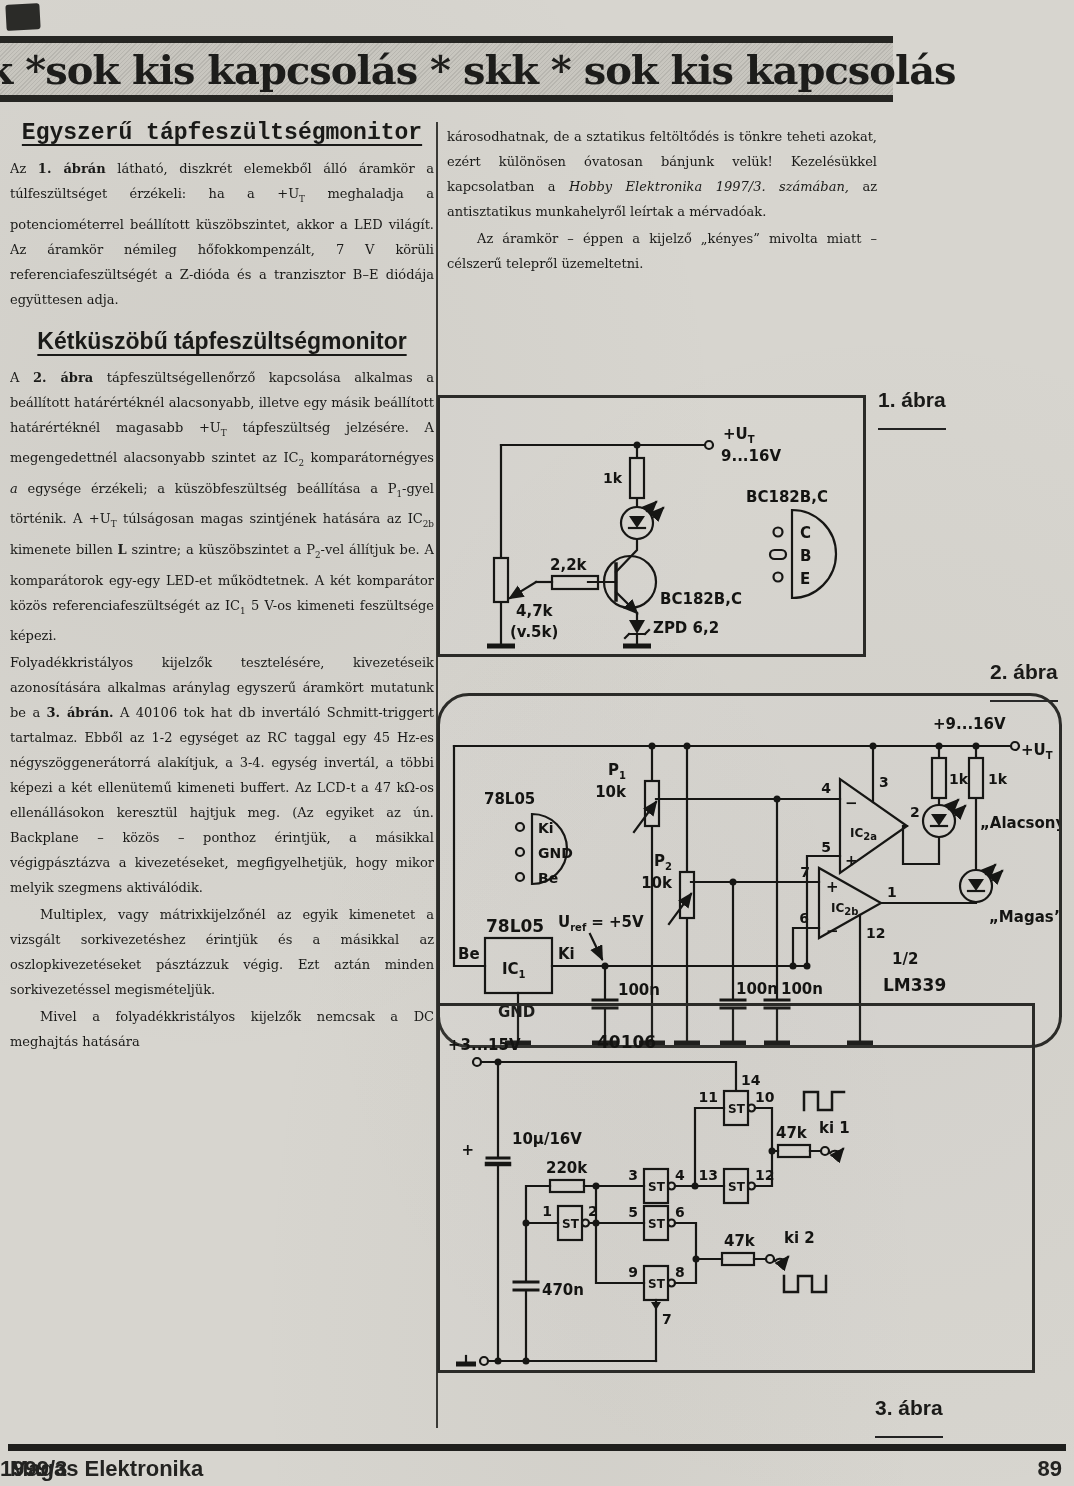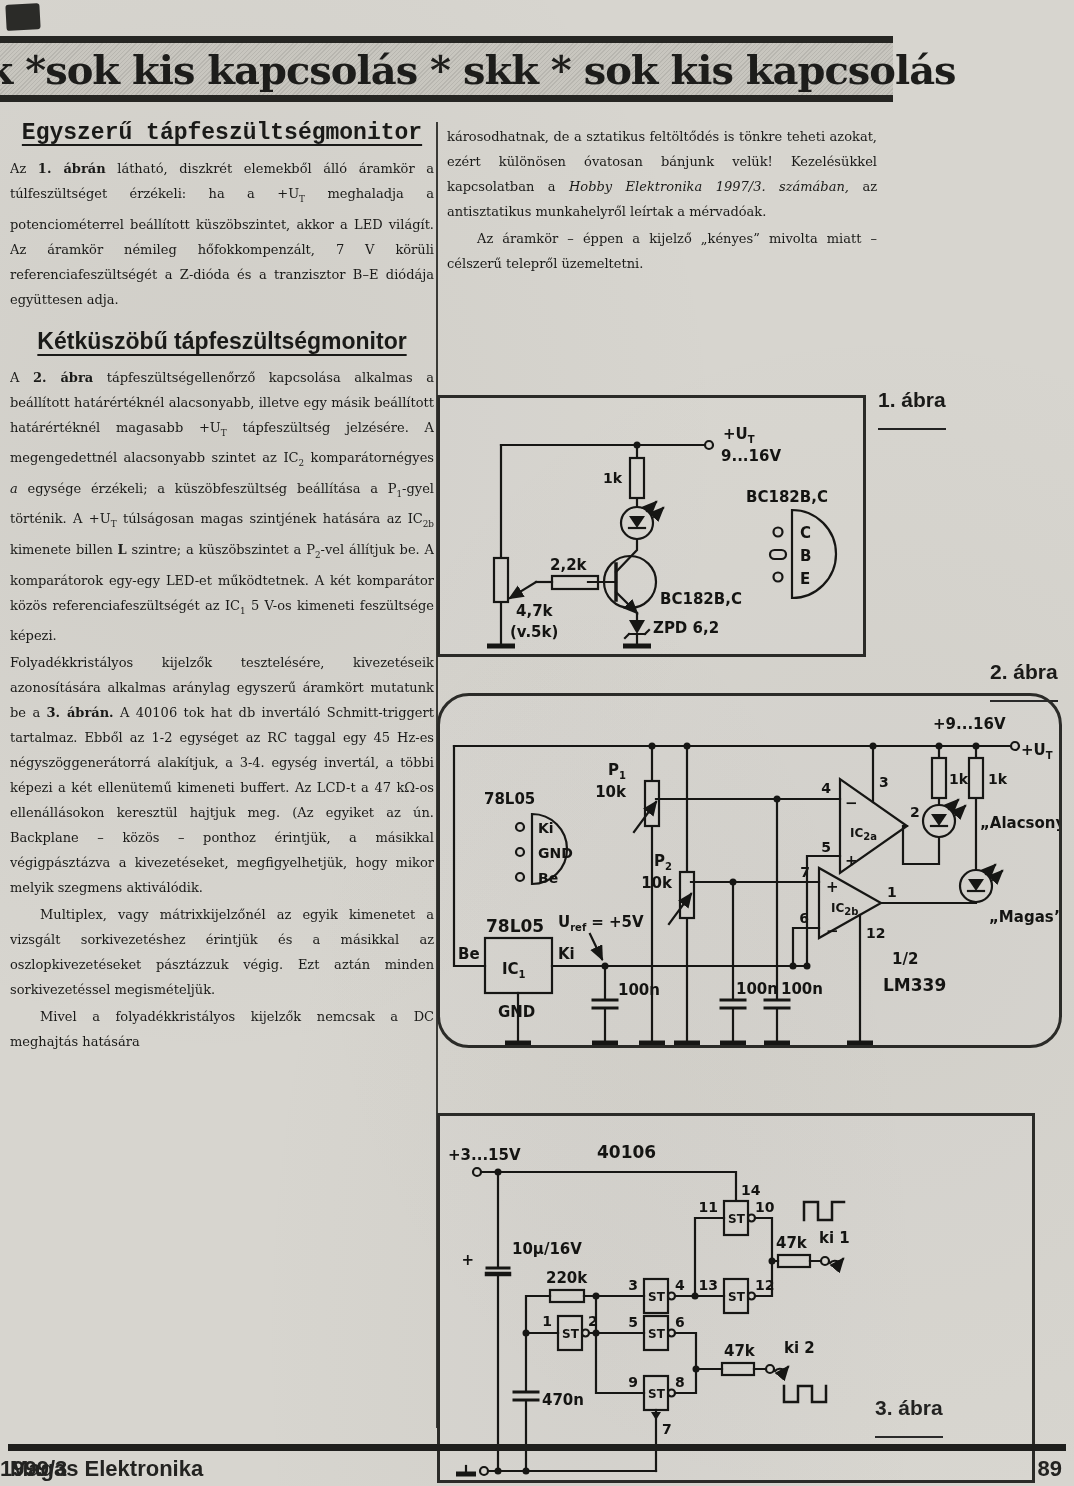--- a/index.html
+++ b/index.html
@@ -21,21 +21,21 @@
   .col-right{position:absolute;left:447px;top:124px;width:430px;height:262px;overflow:hidden;}
   .col-left p,.col-right p{margin:0 0 2px 0;font-size:13px;line-height:25px;text-align:justify;}
   p.ind{text-indent:30px;}
   sub{font-size:68%;}
   h2{margin:16px 0 10px 0;text-align:center;font-family:"Liberation Sans","DejaVu Sans",sans-serif;
      font-size:23px;font-weight:700;text-decoration:underline;text-underline-offset:5px;text-decoration-thickness:2px;}
   h2.first{margin-top:2px;font-family:Liberation Mono, monospace;}
   .figbox{position:absolute;margin:0;border:3px solid #2b2b28;box-sizing:border-box;background:rgba(255,255,255,.04);}
   #fig1{left:437px;top:395px;width:429px;height:262px;}
   #fig2{left:437px;top:693px;width:625px;height:355px;border-radius:32px;}
-  #fig3{left:437px;top:1113px;width:598px;height:370px;}
+  #fig3{left:437px;top:1003px;width:598px;height:370px;}
   .figlabel{position:absolute;font-family:"Liberation Sans","DejaVu Sans",sans-serif;font-size:21px;font-weight:700;
     border-bottom:2px solid #222;padding-bottom:16px;white-space:nowrap;}
   svg .w{stroke:#161614;stroke-width:2.2;fill:none;stroke-linecap:square;}
   svg .thick{stroke:#161614;stroke-width:5;fill:none;}
   svg .comp{stroke:#161614;stroke-width:2.2;fill:none;}
   svg .fillc{fill:#161614;stroke:none;}
   svg text{font-family:"DejaVu Sans","Liberation Sans",sans-serif;font-weight:700;font-size:15px;fill:#141412;}
   svg text.pin{font-size:14px;}
   svg text.big{font-size:17px;}
   svg text.small{font-size:12px;}

